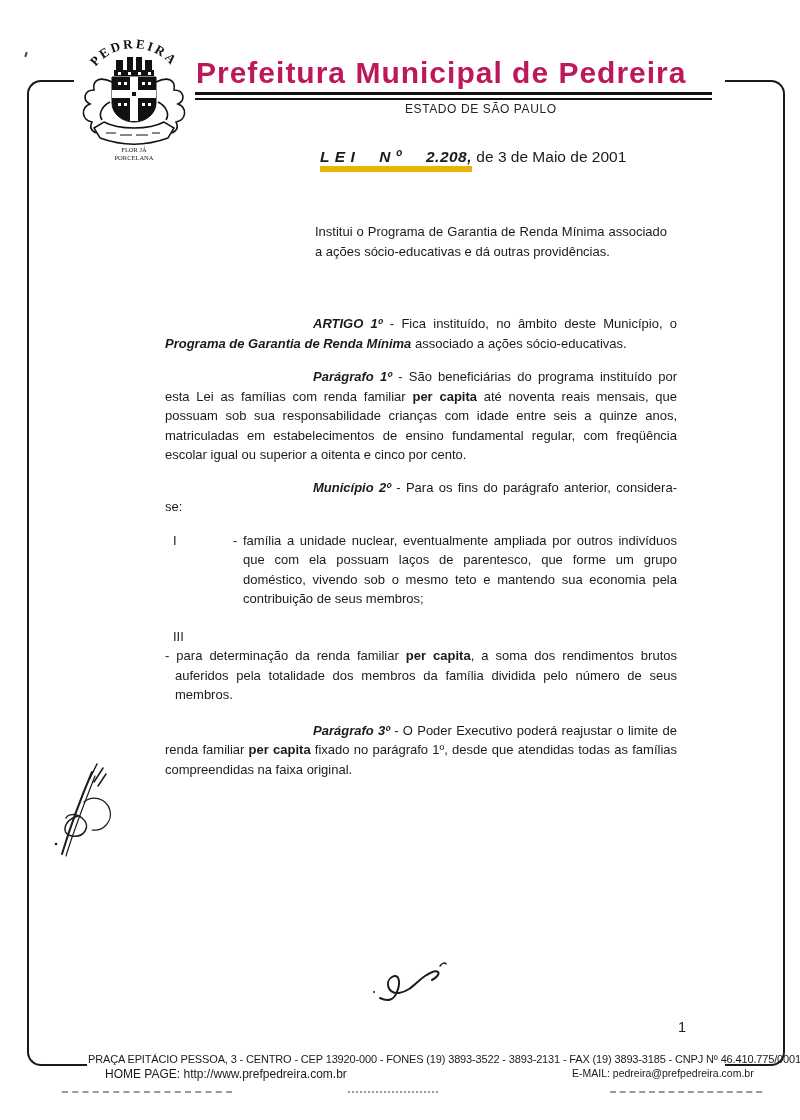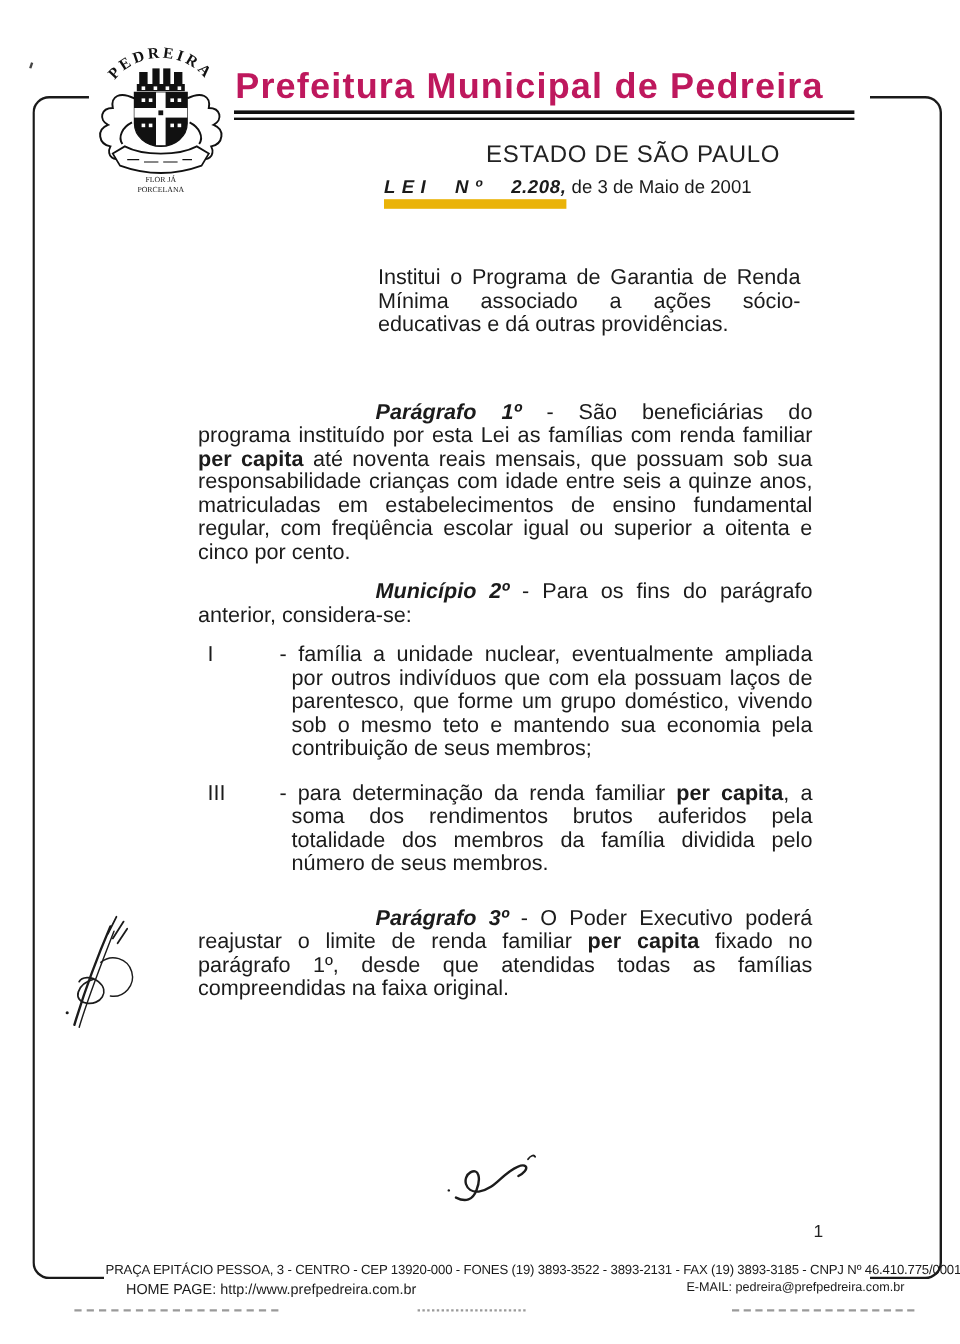--- a/index.html
+++ b/index.html
@@ -22,36 +22,36 @@
   
   .crest{position:absolute;left:74px;top:32px;}
   .title{
     position:absolute;left:196px;top:56px;width:520px;
     font-size:30px;font-weight:bold;letter-spacing:1px;line-height:34px;
     color:#be185d;white-space:nowrap;
   }
   .title-rule-1{position:absolute;left:195px;top:92px;width:517px;border-top:3px solid #111;}
   .title-rule-2{position:absolute;left:195px;top:98px;width:517px;border-top:2px solid #111;}
   .subtitle{
-    position:absolute;left:405px;top:118px;font-size:20px;letter-spacing:0.6px;color:#222;
+    position:absolute;left:405px;top:102px;font-size:12px;letter-spacing:0.6px;color:#222;
     white-space:nowrap;
   }
   .law-line{position:absolute;left:320px;top:148px;font-size:15.5px;white-space:nowrap;}
-  .law-number{font-weight:bold;font-style:italic;border-bottom:8px solid #eab308;padding-bottom:1px;letter-spacing:0.5px;}
+  .law-number{font-weight:bold;font-style:italic;border-bottom:6px solid #eab308;padding-bottom:1px;letter-spacing:0.5px;}
   .law-date{font-weight:normal;}
   
-  .doc{position:absolute;left:165px;top:222px;width:512px;font-size:18px;line-height:19.5px;}
+  .doc{position:absolute;left:165px;top:222px;width:512px;font-size:13px;line-height:19.5px;}
   .ementa{margin-left:150px;width:352px;text-align:justify;margin-bottom:53px;}
   .doc p{margin:0 0 14px 0;text-align:justify;text-indent:148px;}
   .doc p.preamble{margin-bottom:15px;}
   .doc p.par1{margin-bottom:13px;}
   .item{display:flex;margin-bottom:18px;}
   .item-num{flex:none;width:68px;padding-left:8px;box-sizing:border-box;}
   .item-body{flex:1;text-align:justify;padding-left:10px;text-indent:-10px;}
-  .item-last{margin-bottom:26px;}
+  .item-last{margin-bottom:16px;flex-direction:column;}
   .par3{margin-bottom:0;}
   
   .rubric{position:absolute;left:48px;top:756px;}
   .signature{position:absolute;left:372px;top:956px;}
   .rubric path,.signature path{stroke:#1c1c1c;fill:none;stroke-linecap:round;}
   
   .page-number{position:absolute;left:678px;top:1019px;font-size:14.5px;color:#222;}
   .footer-line1{
     position:absolute;left:88px;top:1053px;width:650px;font-size:11px;letter-spacing:-0.15px;
     white-space:nowrap;color:#1a1a1a;font-weight:500;
@@ -136,20 +136,21 @@
   <div class="title-rule-2"></div>
   <div class="subtitle">ESTADO DE SÃO PAULO</div>
 
   <div class="law-line">
     <span class="law-number">L&nbsp;E&nbsp;I&nbsp;&nbsp;&nbsp;&nbsp;&nbsp;N&nbsp;º&nbsp;&nbsp;&nbsp;&nbsp;&nbsp;2.208,</span><span class="law-date">&nbsp;de 3 de Maio de 2001</span>
   </div>
 
   <div class="doc">
     <div class="ementa">Institui o Programa de Garantia de Renda Mínima associado a ações sócio-educativas e dá outras providências.</div>
 
+    <p><span style="font-weight: bold; font-style: italic;">ARTIGO 1º</span><span> - Fica instituído, no âmbito deste Município, o </span><span style="font-weight: bold; font-style: italic;">Programa de Garantia de Renda Mínima</span><span> associado a ações sócio-educativas.</span></p>
     <p class="par1"><span style="font-weight: bold; font-style: italic;">Parágrafo 1º</span><span> - São beneficiárias do programa instituído por esta Lei as famílias com renda familiar </span><span style="font-weight: bold;">per capita</span><span> até noventa reais mensais, que possuam sob sua responsabilidade crianças com idade entre seis a quinze anos, matriculadas em estabelecimentos de ensino fundamental regular, com freqüência escolar igual ou superior a oitenta e cinco por cento.</span></p>
     <p><span style="font-weight: bold; font-style: italic;">Município 2º</span><span> - Para os fins do parágrafo anterior, considera-se:</span></p>
 
     <div class="item">
       <div class="item-num">I</div>
       <div class="item-body"><span>- família a unidade nuclear, eventualmente ampliada por outros indivíduos que com ela possuam laços de parentesco, que forme um grupo doméstico, vivendo sob o mesmo teto e mantendo sua economia pela contribuição de seus membros;</span></div>
     </div>
     <div class="item item-last">
       <div class="item-num">III</div>
       <div class="item-body"><span>- para determinação da renda familiar </span><span style="font-weight: bold;">per capita</span><span>, a soma dos rendimentos brutos auferidos pela totalidade dos membros da família dividida pelo número de seus membros.</span></div>

